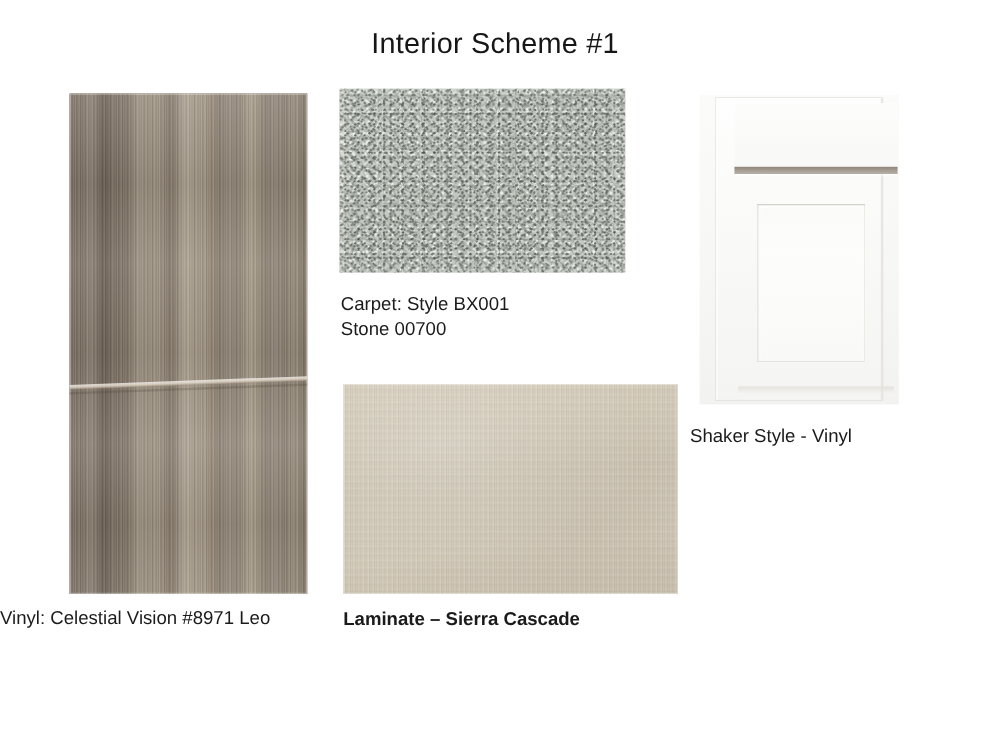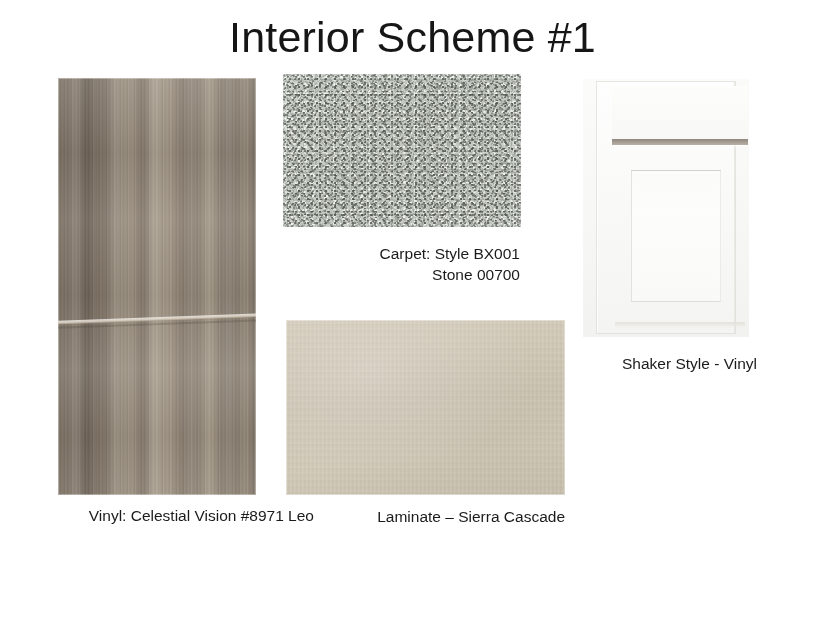--- a/index.html
+++ b/index.html
@@ -16,37 +16,37 @@
     color: #1a1a1a;
   }
 
   
   #board-title {
     position: absolute;
     left: 0;
     top: 16px;
     width: 825px;
     text-align: center;
-    font-size: 43px;
+    font-size: 24px;
     font-weight: 400;
     letter-spacing: 0.2px;
     color: #161616;
     line-height: 42px;
   }
 
   
   .swatch {
     position: absolute;
     overflow: hidden;
   }
 
   
   .caption {
     position: absolute;
-    text-align: right;
+    text-align: left;
     font-size: 15.5px;
     line-height: 21px;
     color: #1b1b1b;
     white-space: pre;
   }
 
   
   #vinyl-swatch {
     left: 58px;
     top: 78px;
@@ -204,20 +204,21 @@
         rgba(0,0,0,0.015) 6px),
       radial-gradient(ellipse at 30% 30%, rgba(255,255,255,0.20), transparent 60%),
       radial-gradient(ellipse at 75% 70%, rgba(150,140,122,0.14), transparent 62%),
       linear-gradient(175deg, #d5ccba 0%, #cdc4b2 45%, #d2c9b7 75%, #c9c0ad 100%);
     box-shadow: inset 0 0 0 1px rgba(255,255,255,0.38);
   }
   #laminate-caption {
     left: 286px;
     top: 506px;
     width: 279px;
+    font-weight: bold;
   }
 
   
   #cabinet-swatch {
     left: 583px;
     top: 79px;
     width: 166px;
     height: 258px;
     background: linear-gradient(180deg, #fbfbfa 0%, #f7f7f5 55%, #f2f2f0 100%);
   }

